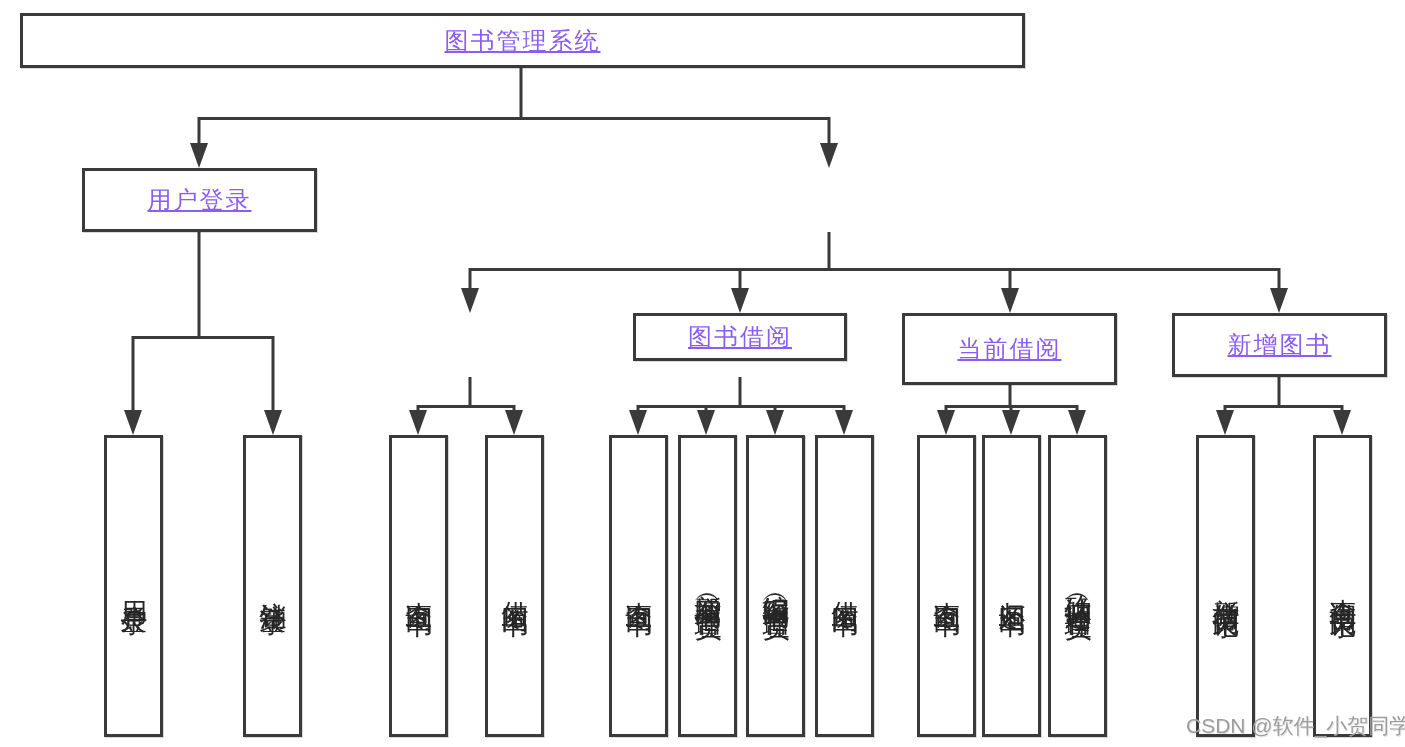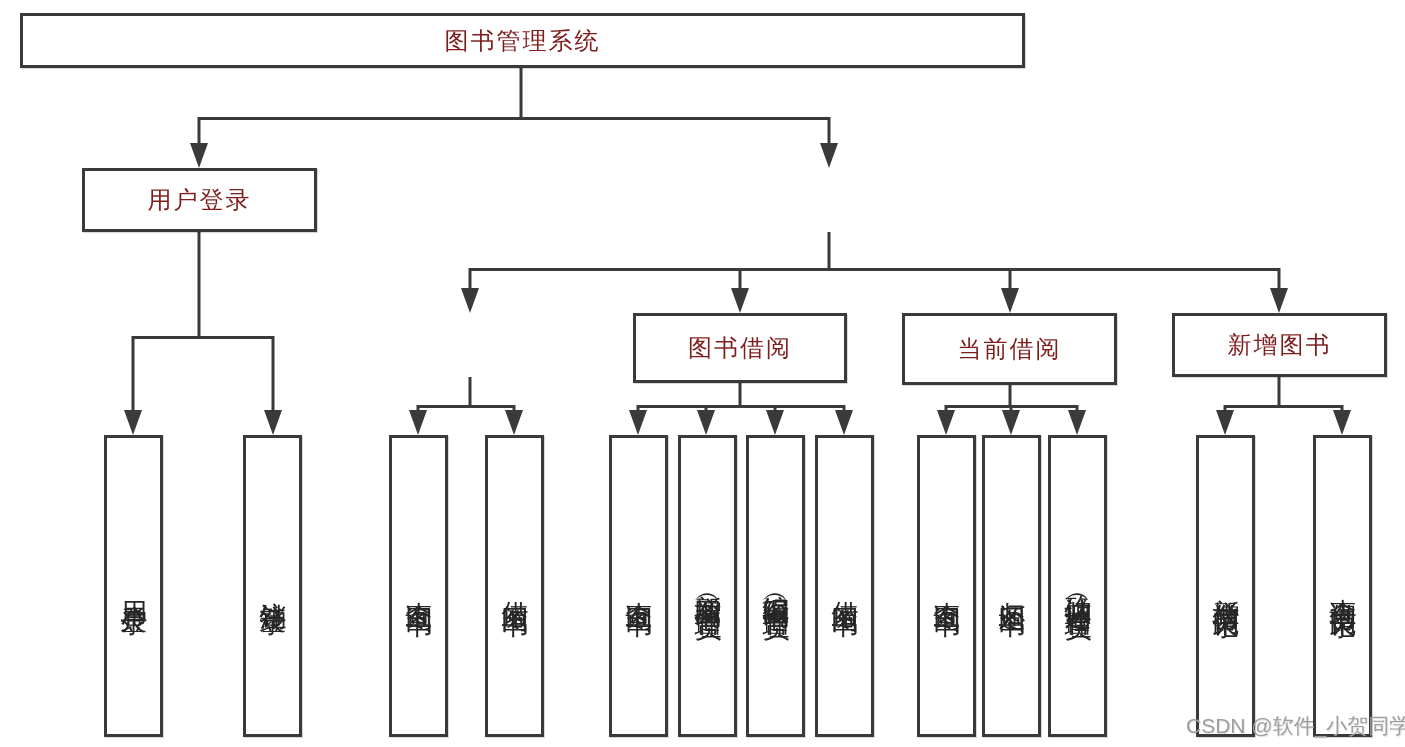--- a/index.html
+++ b/index.html
@@ -27,23 +27,24 @@
     border: 3px solid #3a3a3a;
     background: #ffffff;
     display: flex;
     align-items: center;
     justify-content: center;
     z-index: 2;
     box-shadow: 1px 1px 0 rgba(0,0,0,0.15);
   }
   .hbox .lbl {
     font-size: 24px;
-    color: #7f1d1d;
+    color: #8b5cf6;
     letter-spacing: 2px;
     white-space: nowrap;
+    text-decoration: underline;
   }
   .vbox {
     position: absolute;
     box-sizing: border-box;
     border: 3px solid #3a3a3a;
     background: #ffffff;
     top: 435px;
     width: 59px;
     height: 302px;
     display: flex;
@@ -104,21 +105,21 @@
   </svg>
 
   <div class="hbox" style="left:20px;top:13px;width:1005px;height:55px">
     <span class="lbl">图书管理系统</span>
   </div>
 
   <div class="hbox" style="left:82px;top:168px;width:235px;height:64px">
     <span class="lbl">用户登录</span>
   </div>
 
-  <div class="hbox" style="left:633px;top:313px;width:214px;height:70px">
+  <div class="hbox" style="left:633px;top:313px;width:214px;height:48px">
     <span class="lbl">图书借阅</span>
   </div>
   <div class="hbox" style="left:902px;top:313px;width:215px;height:72px">
     <span class="lbl">当前借阅</span>
   </div>
   <div class="hbox" style="left:1172px;top:313px;width:215px;height:64px">
     <span class="lbl">新增图书</span>
   </div>
 
   <div class="vbox" style="left:104px">

